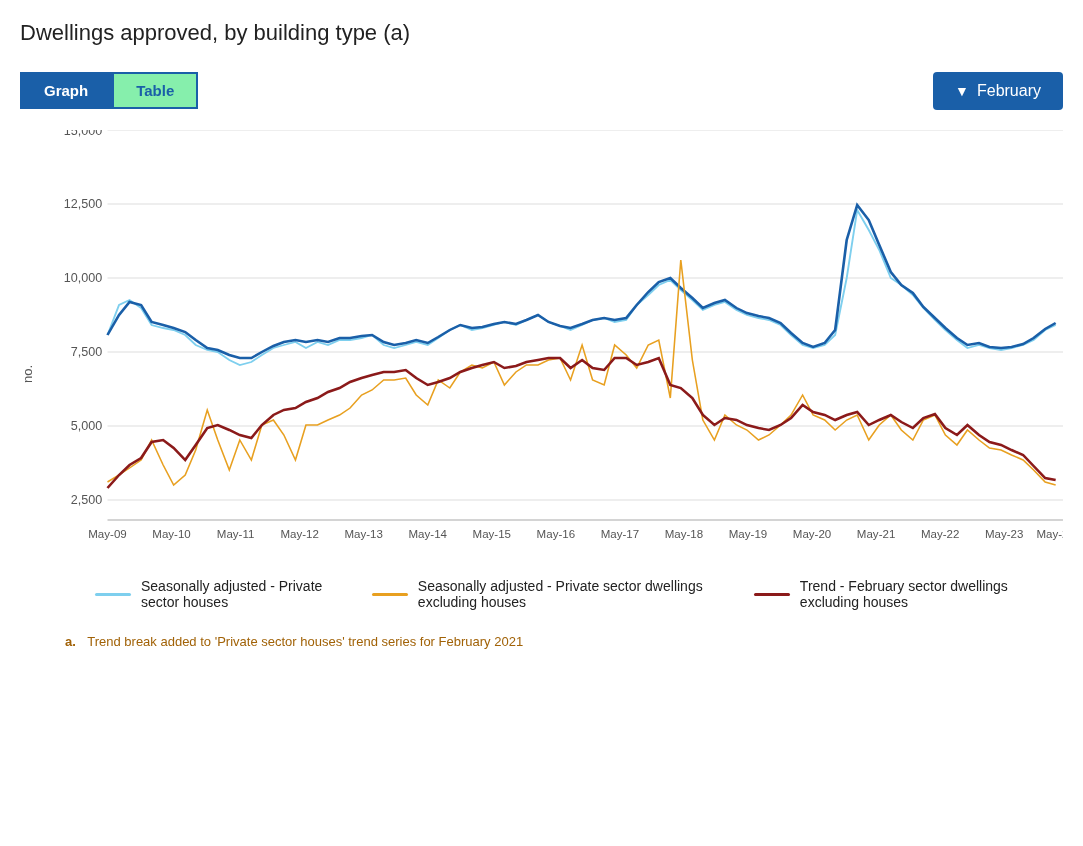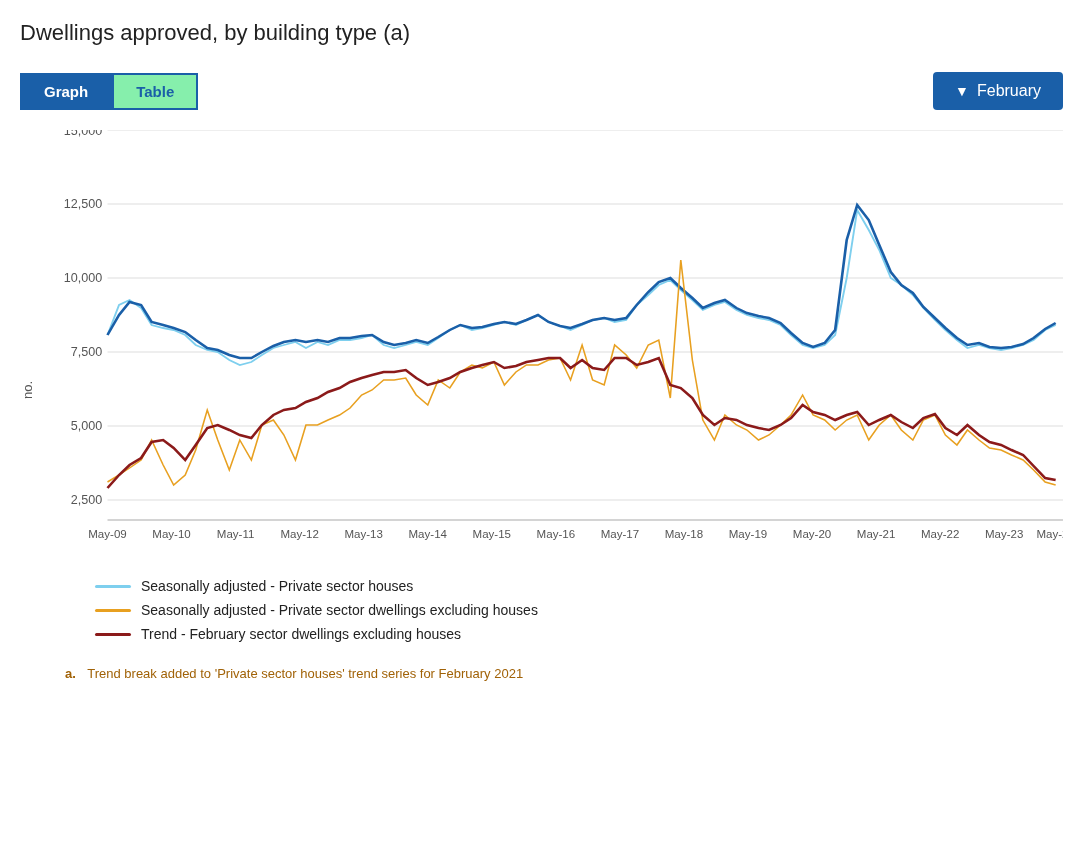--- a/index.html
+++ b/index.html
@@ -11,21 +11,21 @@
       min-height: 846px;
     }
     h1 {
       font-size: 22px;
       font-weight: normal;
       color: #222;
       margin-bottom: 26px;
     }
     .toolbar {
       display: flex;
-      align-items: center;
+      align-items: flex-start;
       justify-content: space-between;
       margin-bottom: 20px;
     }
     .tab-group {
       display: flex;
       gap: 0;
     }
     .tab-btn {
       padding: 8px 22px;
       border: 2px solid #1a5fa8;
@@ -76,21 +76,21 @@
     }
     .chart-svg-wrapper {
       position: relative;
       width: 100%;
       height: 420px;
     }
     .legend {
       margin-top: 28px;
       padding-left: 40px;
       display: flex;
-      flex-direction: column;
+      flex-direction: row;
       gap: 8px;
       justify-content: flex-end;
     }
     .legend-item {
       display: flex;
       align-items: center;
       gap: 10px;
       font-size: 14px;
       color: #222;
     }

